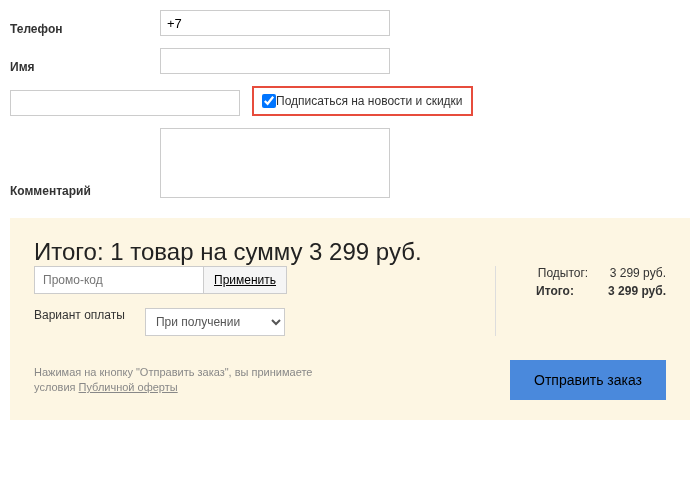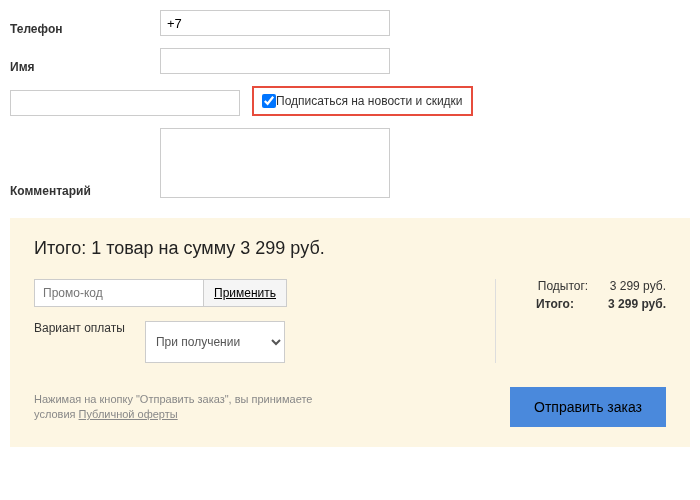--- a/index.html
+++ b/index.html
@@ -5,28 +5,28 @@
     * { box-sizing: border-box; margin: 0; padding: 0; }
     body { font-family: Arial, sans-serif; font-size: 13px; color: #333; background: #fff; width: 700px; height: 500px; }
     .form-area { padding: 10px 10px 0 10px; }
     .form-row { display: flex; align-items: flex-end; margin-bottom: 12px; }
     .form-label { width: 150px; font-weight: bold; font-size: 12px; padding-top: 4px; }
     .form-input { width: 230px; height: 26px; border: 1px solid #ccc; padding: 2px 6px; font-size: 13px; }
     .form-textarea { width: 230px; height: 70px; border: 1px solid #ccc; padding: 4px 6px; font-size: 13px; resize: none; }
     .subscribe-box { margin-left: 12px; border: 2px solid #e74c3c; padding: 6px 8px; display: flex; align-items: center; gap: 0; font-size: 12px; }
     .subscribe-box input[type="checkbox"] { width: 14px; height: 14px; }
     .summary-box { background: #fdf6e3; margin: 20px 10px 10px 10px; padding: 20px 24px; }
-    .summary-title { font-size: 18px; margin-bottom: 20px; color: #222; }
+    .summary-title { font-size: 24px; color: #222; }
     .summary-mid { display: flex; gap: 20px; }
     .summary-left { flex: 1; }
     .promo-row { display: flex; margin-bottom: 14px; }
     .promo-input { width: 170px; height: 28px; border: 1px solid #ccc; padding: 2px 8px; font-size: 12px; }
     .promo-btn { height: 28px; border: 1px solid #ccc; background: #f5f5f5; padding: 0 10px; font-size: 12px; cursor: pointer; margin-left: -1px; text-decoration: underline; }
     .payment-row { display: flex; align-items: flex-start; gap: 20px; font-size: 12px; }
-    .payment-select { width: 140px; height: 42px; border: 1px solid #ccc; padding: 0 6px; font-size: 12px; color: #555; background: #fff; }
+    .payment-select { width: 140px; height: 28px; border: 1px solid #ccc; padding: 0 6px; font-size: 12px; color: #555; background: #fff; }
     .divider { border-left: 1px solid #ddd; }
     .summary-right { padding-left: 20px; font-size: 12px; }
     .summary-right .row { display: flex; gap: 12px; margin-bottom: 4px; justify-content: flex-end; }
     .summary-right .lbl { width: 60px; }
     .summary-right .val { font-weight: normal; }
     .summary-right .total-row .lbl, .summary-right .total-row .val { font-weight: bold; }
     .footer-row { display: flex; align-items: center; justify-content: space-between; margin-top: 24px; }
     .agree-text { font-size: 11px; color: #888; max-width: 280px; line-height: 1.4; }
     .agree-text a { color: #888; text-decoration: underline; }
     .submit-btn { background: #4a89dc; color: #000000; border: none; padding: 12px 24px; font-size: 14px; cursor: pointer; text-align: right; }

